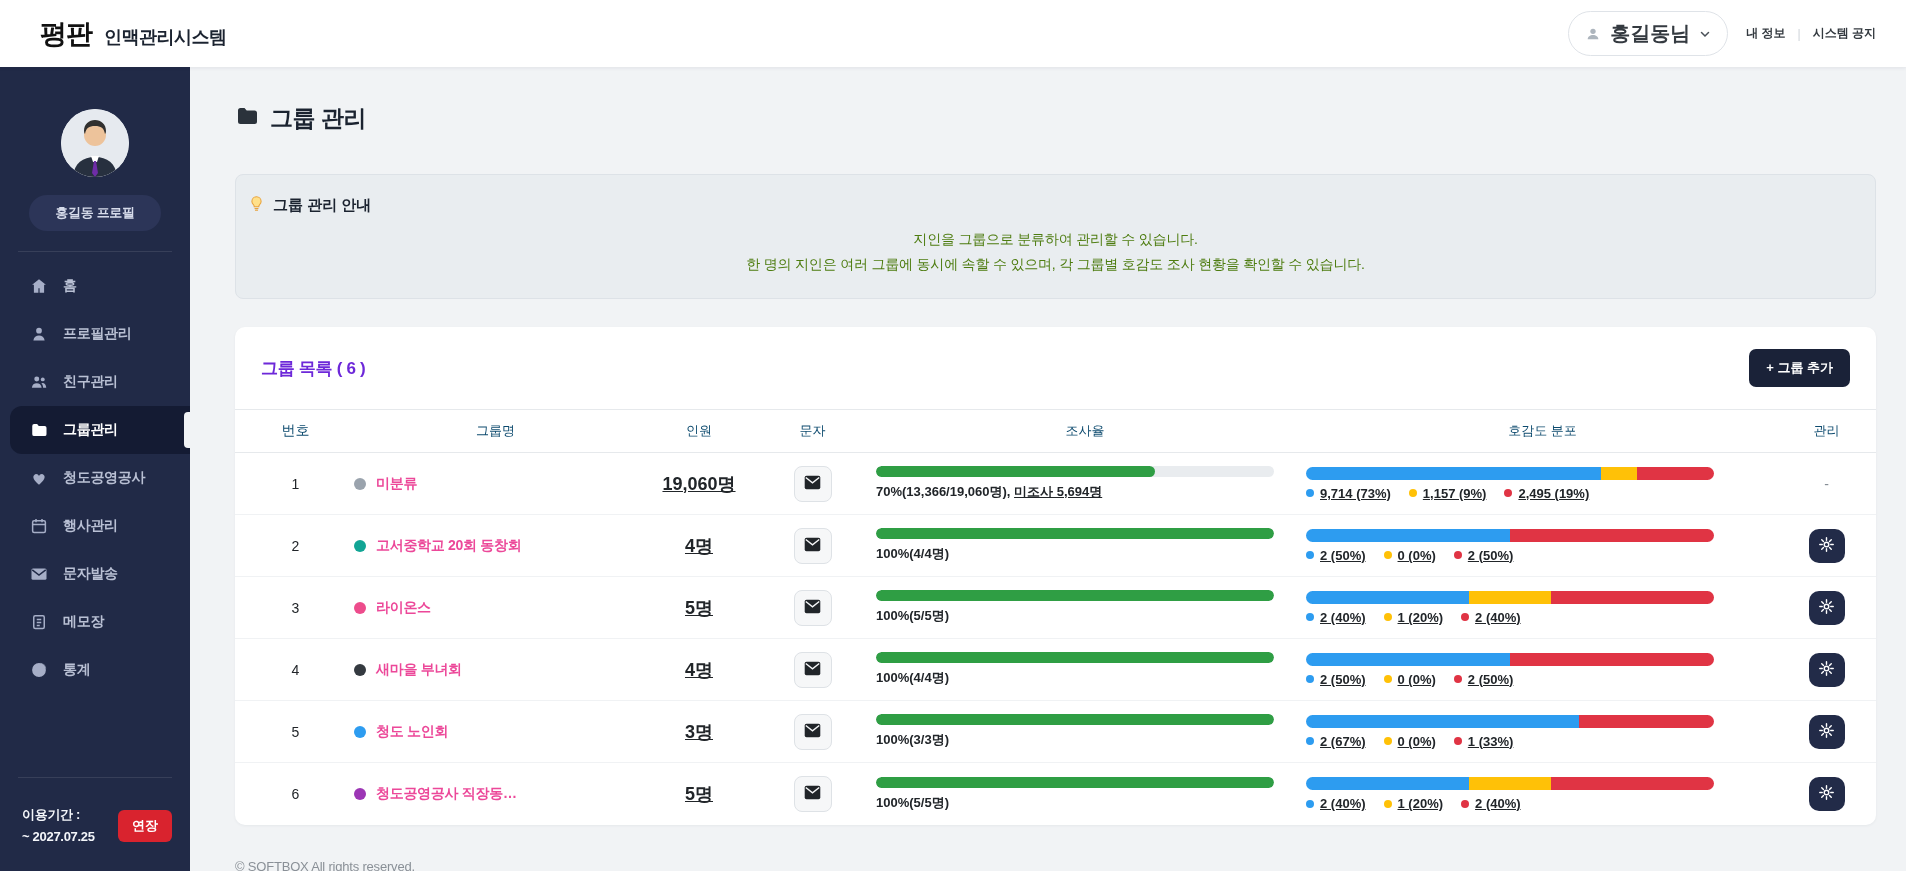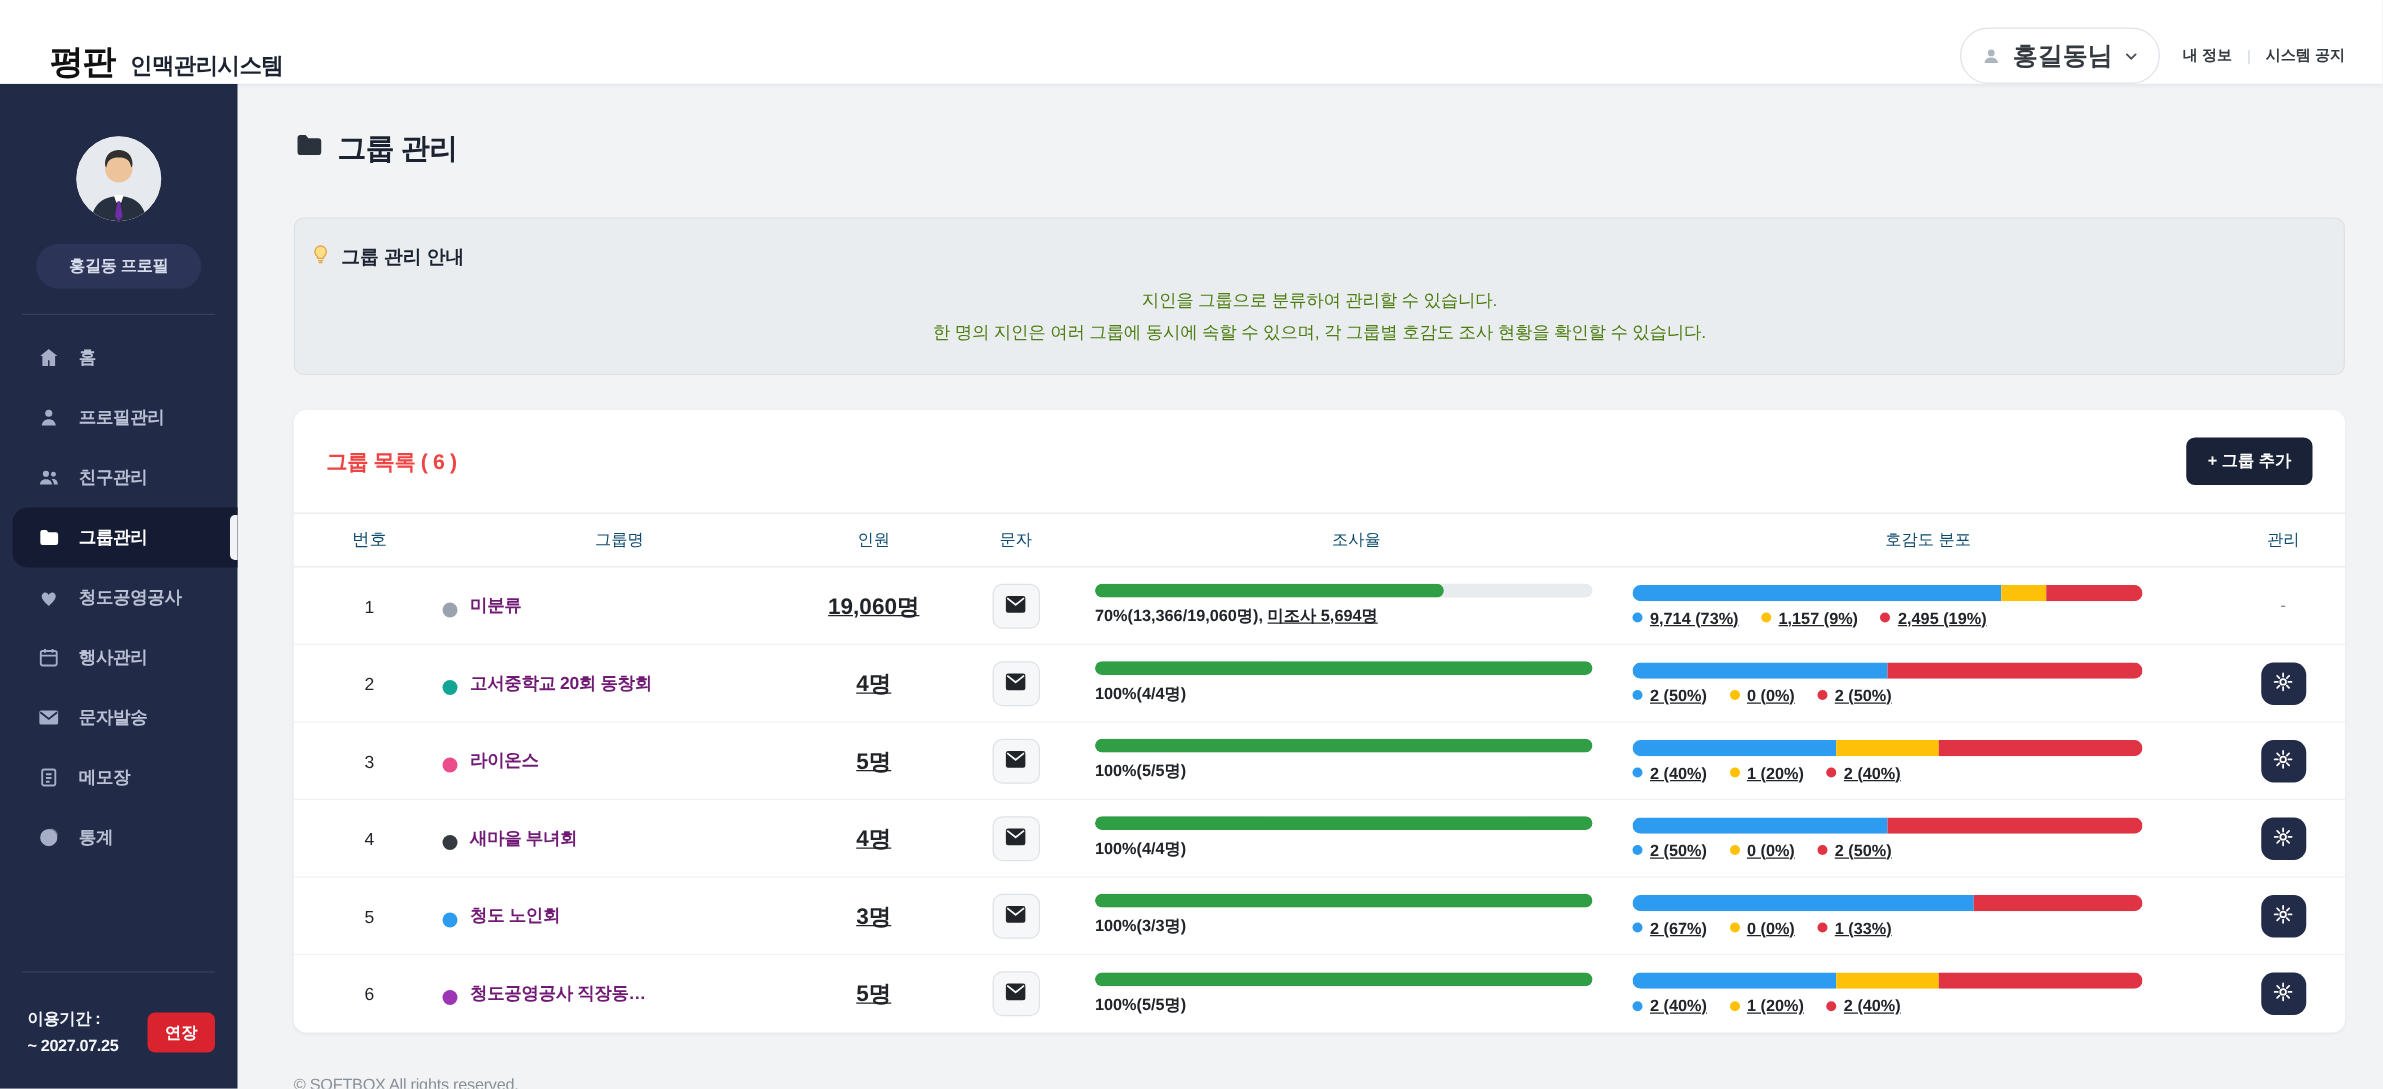--- a/index.html
+++ b/index.html
@@ -5,21 +5,21 @@
   * { box-sizing: border-box; margin: 0; padding: 0; }
   html,body { width:1906px; height:871px; overflow:hidden; }
   body {
     font-family: "Liberation Sans", "DejaVu Sans", sans-serif;
     background:#f1f3f5; color:#212529;
   }
   
   .topbar {
     position:relative; z-index:5;
     height:67px; background:#ffffff;
-    display:flex; align-items:flex-end; justify-content:space-between;
+    display:flex; align-items:center; justify-content:space-between;
     padding:0 30px 0 40px;
     box-shadow:0 1px 4px rgba(20,30,60,.08);
   }
   .brand { display:flex; align-items:baseline; gap:12px; }
   .brand .logo { font-size:27px; font-weight:900; letter-spacing:-1px; color:#111; }
   .brand .sys  { font-size:18px; font-weight:700; color:#1b2330; letter-spacing:-0.5px; }
   .top-right { display:flex; align-items:center; gap:18px; }
   .user-pill {
     display:flex; align-items:center; gap:9px;
     border:1px solid #dfe3e8; border-radius:999px;
@@ -85,21 +85,21 @@
     border-radius:8px; padding:20px 12px 22px;text-align:center;
   }
   .notice-title { display:flex; align-items:center; gap:8px; font-size:15px; font-weight:800; color:#1b2330; }
   .notice-lines { margin-top:12px; font-size:14px; color:#4d7c0f; line-height:1.75; letter-spacing:-0.2px; }
 
   .card {
     margin-top:28px; background:#fff; border-radius:10px;
     box-shadow:0 1px 3px rgba(20,30,60,.05); overflow:hidden;
   }
   .card-head { display:flex; align-items:center; justify-content:space-between; padding:22px 26px; }
-  .card-title { font-size:17px; font-weight:800; color:#ef4444; letter-spacing:-0.3px; }
+  .card-title { font-size:17px; font-weight:800; color:#6d28d9; letter-spacing:-0.3px; }
   .add-btn {
     background:#1a2238; color:#fff; border:none; cursor:pointer;
     font-size:13px; font-weight:700; border-radius:7px; padding:10px 17px; font-family:inherit;
   }
 
   .tbl-head, .tbl-row { display:flex; align-items:center; padding:0 8px; }
   .tbl-head {
     height:44px; border-top:1px solid #e6e9ec; border-bottom:1px solid #e6e9ec;
     font-size:13px; font-weight:400; color:#0c4a6e;
   }
@@ -108,21 +108,21 @@
   .c { padding:0 6px; }
   .c-no      { width:105px; text-align:center; font-size:14px; }
   .c-name    { width:295px; }
   .c-members { width:112px; text-align:center; }
   .c-sms     { width:115px; text-align:center; }
   .c-survey  { width:430px; }
   .c-dist    { width:485px; }
   .c-manage  { flex:1; text-align:center; }
   .tbl-head .c { text-align:center; }
 
-  .g-name { display:flex; align-items:flex-end; gap:10px; font-size:14px; font-weight:700; color:#701a75; letter-spacing:-0.3px; }
+  .g-name { display:flex; align-items:center; gap:10px; font-size:14px; font-weight:700; color:#ec4899; letter-spacing:-0.3px; }
   .g-dot { width:12px; height:12px; border-radius:50%; flex:none; }
   .mem-link { font-size:18px; font-weight:700; color:#212529; text-decoration:underline; cursor:pointer; }
 
   .sms-btn {
     width:38px; height:36px; border-radius:8px; border:1px solid #dee2e6;
     background:#f6f7f8; cursor:pointer; display:inline-flex; align-items:center; justify-content:center;
   }
 
   .survey-track { width:398px; height:11px; border-radius:6px; background:#e9ecef; overflow:hidden; }
   .survey-fill  { height:100%; border-radius:6px; background:#2f9e44; }

